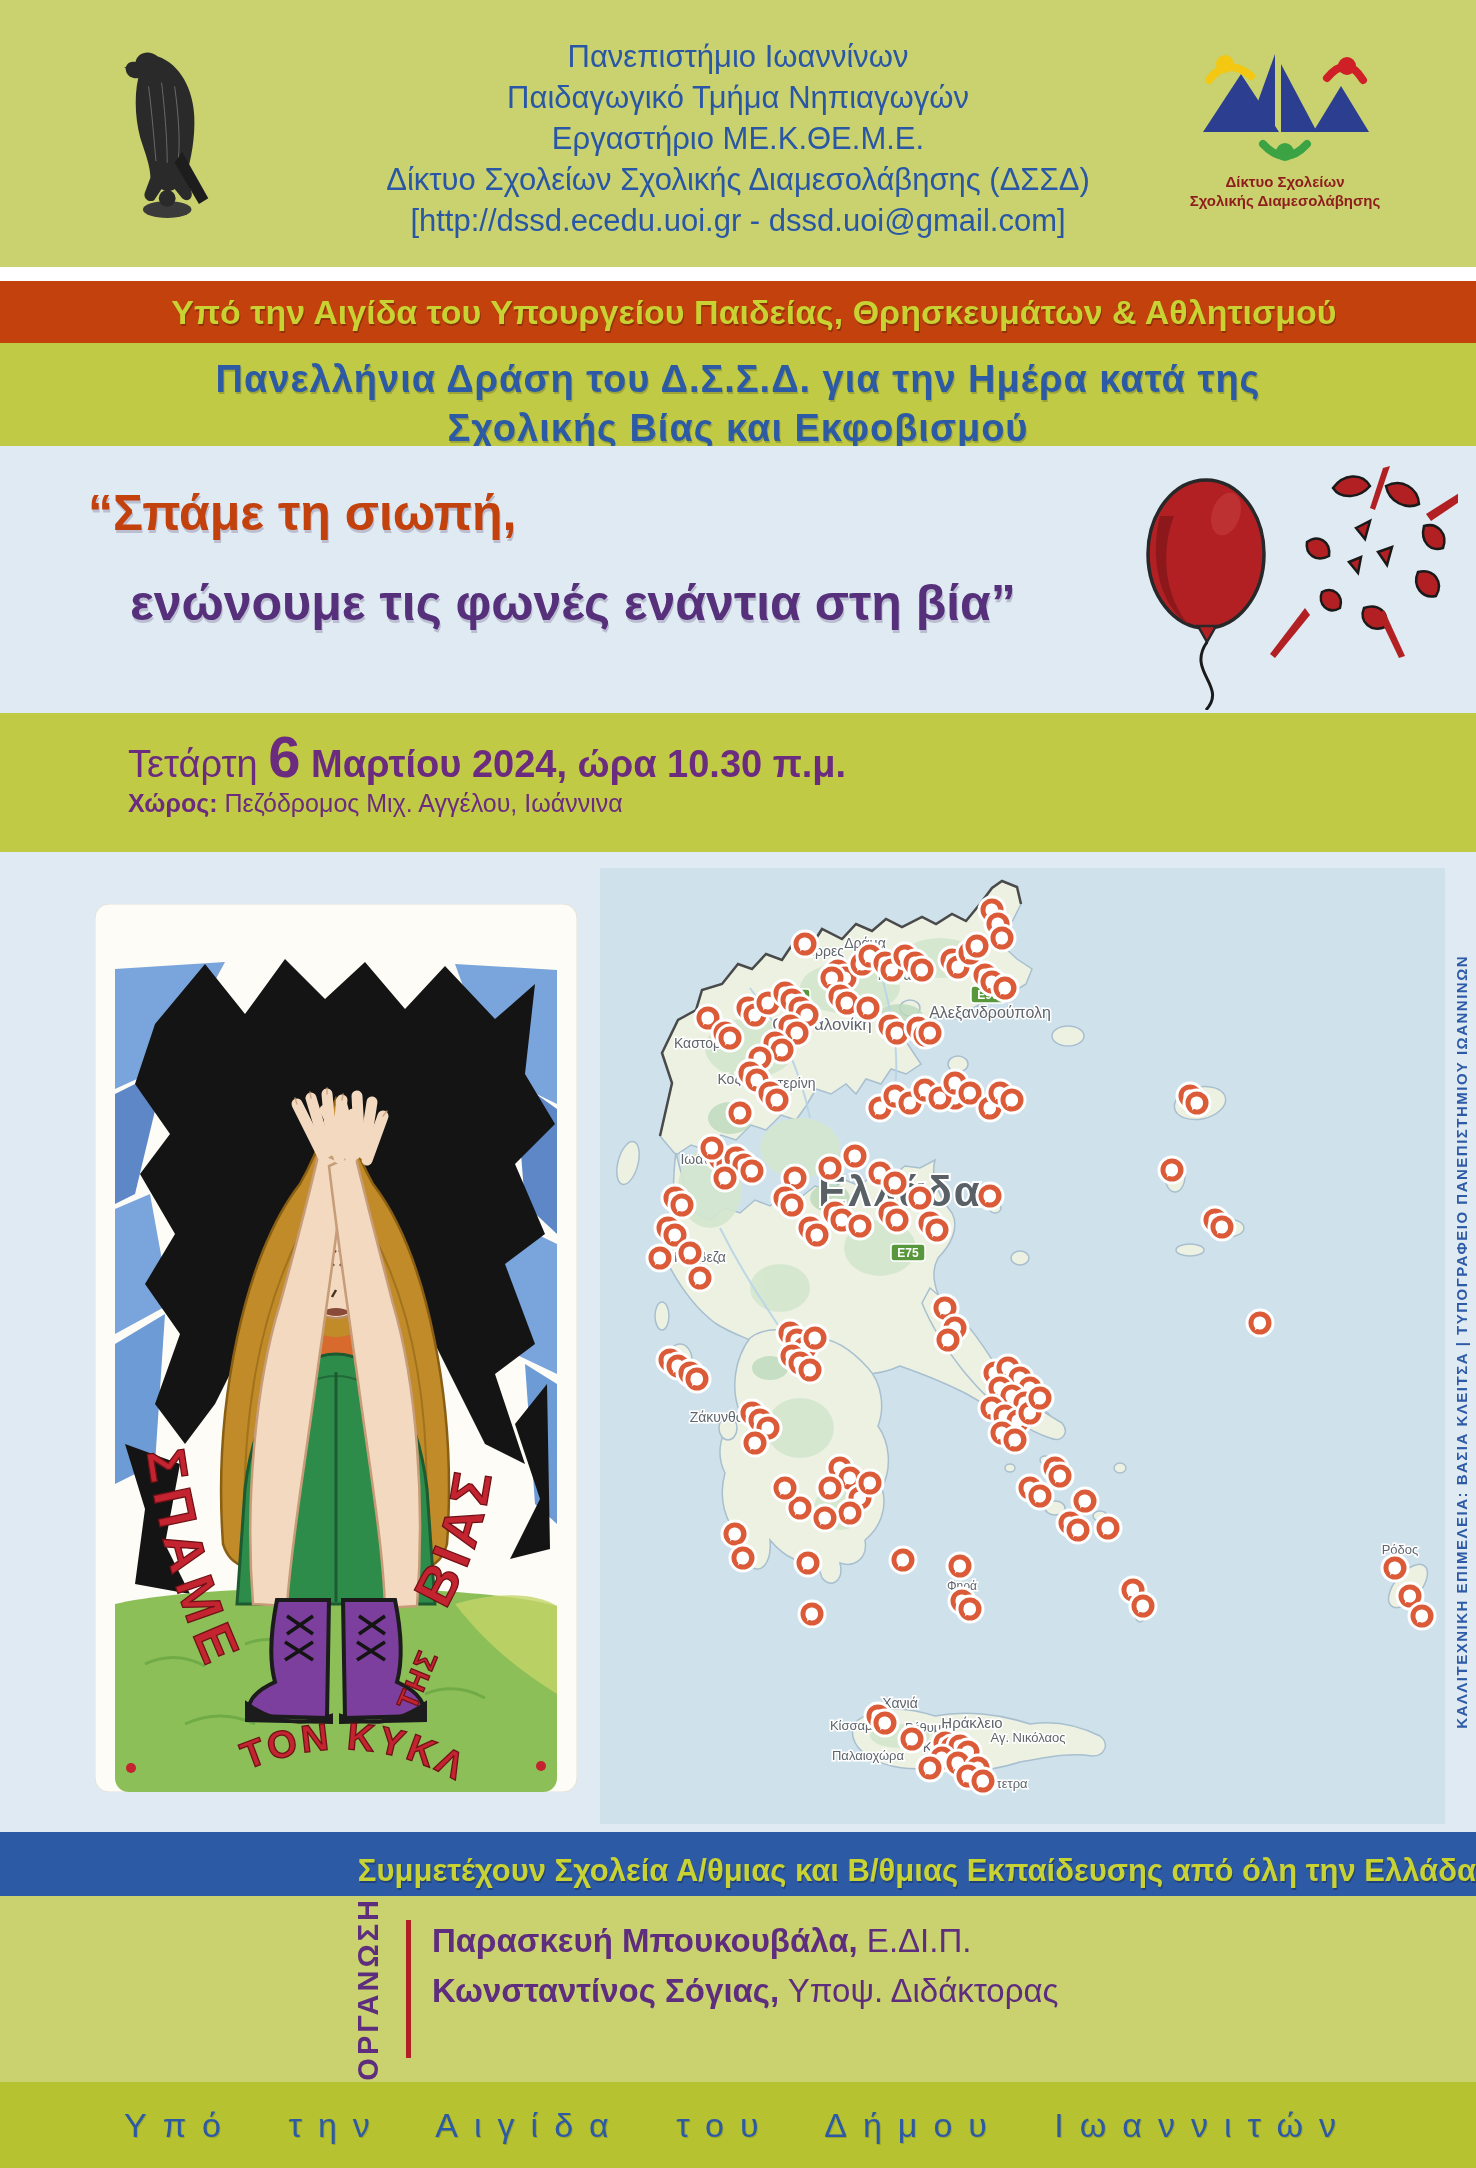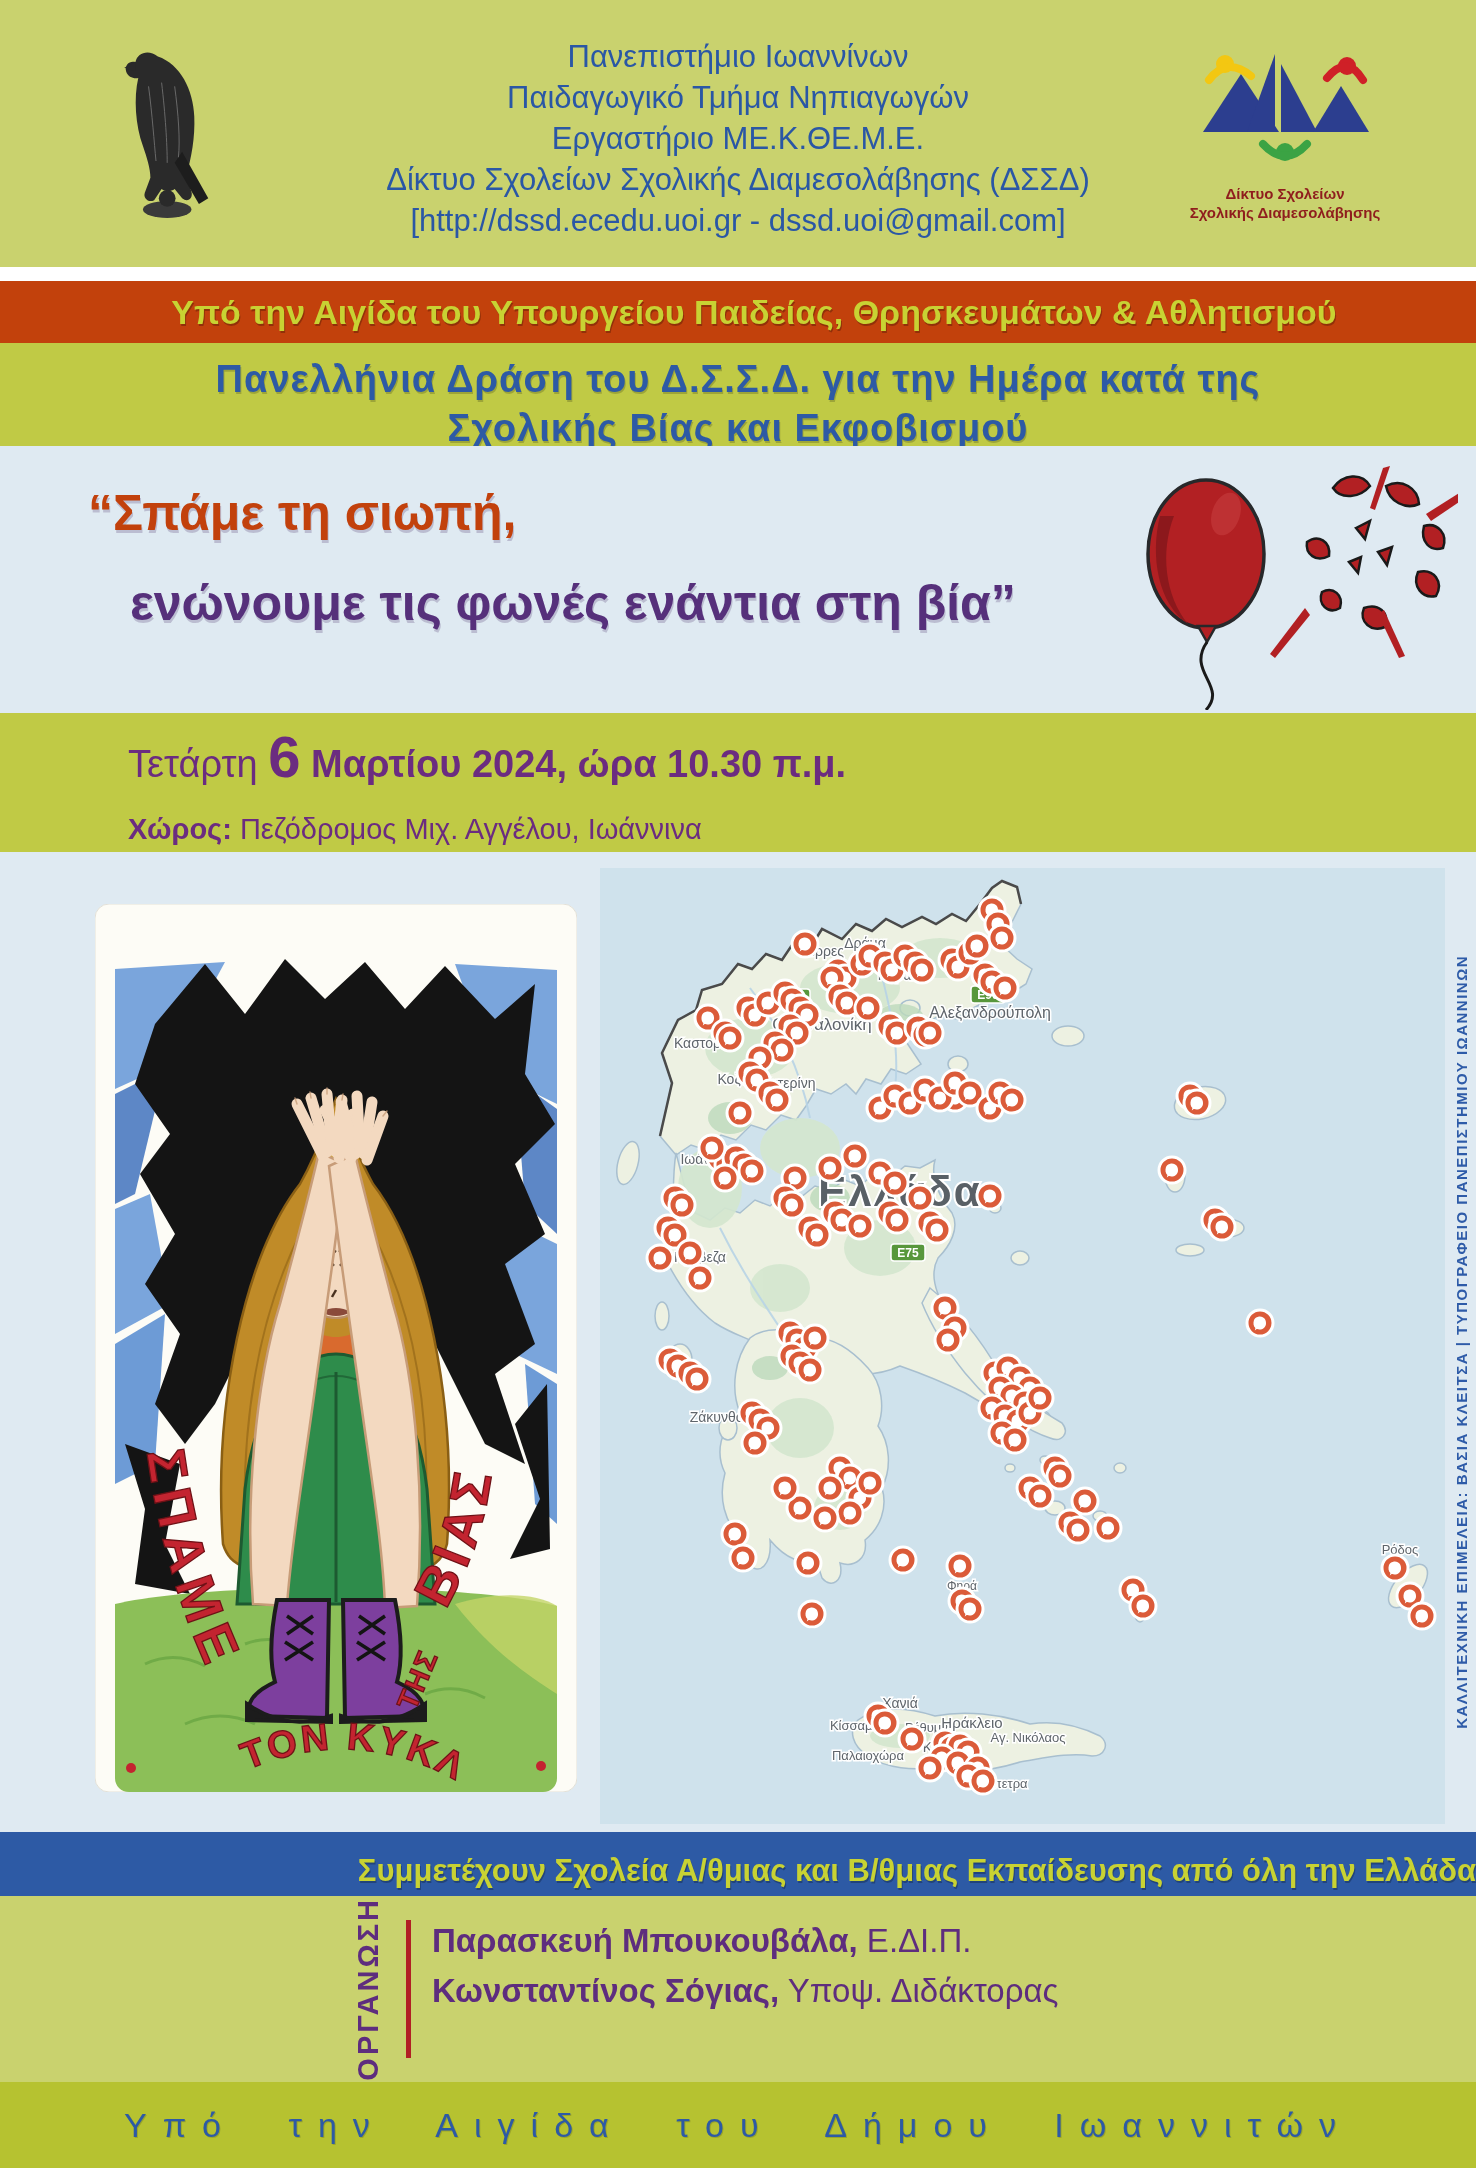--- a/index.html
+++ b/index.html
@@ -3,35 +3,35 @@
 <meta charset="utf-8">
 <style>
   html,body{margin:0;padding:0;}
   body{width:1476px;height:2168px;position:relative;font-family:"Liberation Sans",sans-serif;background:#fff;overflow:hidden;}
   .abs{position:absolute;}
   
   .header{top:0;left:0;width:1476px;height:267px;background:#c9d26e;}
   .hdr-text{top:36px;left:0;width:1476px;text-align:center;color:#2a57a5;font-size:31px;line-height:41px;}
   .bird{left:100px;top:38px;}
   .dssd-logo{left:1170px;top:48px;width:230px;text-align:center;}
-  .dssd-caption{color:#8f1d1d;font-weight:700;font-size:15px;line-height:19px;margin-top:16px;}
+  .dssd-caption{color:#8f1d1d;font-weight:700;font-size:15px;line-height:19px;margin-top:4px;}
   .banner1{top:281px;left:0;width:1476px;height:62px;background:#c2410c;display:flex;align-items:center;justify-content:center;padding-left:16px;}
   .banner1 span{color:#c8d233;font-size:34px;font-weight:700;text-shadow:1px 2px 0 rgba(0,0,0,.25);}
   .band1{top:343px;left:0;width:1476px;height:103px;background:#c0ca45;text-align:center;color:#2d5aa5;font-weight:700;font-size:38px;line-height:49px;padding-top:8px;}
   .band1 div{text-shadow:1px 2px 0 rgba(0,0,0,.18);letter-spacing:1px;}
   .band1-inner{padding-top:4px;}
   .quote-sec{top:446px;left:0;width:1476px;height:267px;background:#dfeaf2;}
   .q1{left:88px;top:38px;font-size:50px;font-weight:700;color:#c2410c;text-shadow:1px 3px 0 rgba(60,30,90,.22);}
   .q2{left:130px;top:128px;font-size:50px;font-weight:700;color:#56307b;text-shadow:1px 3px 0 rgba(60,30,90,.22);}
   .balloons{right:18px;top:12px;}
   .band2{top:713px;left:0;width:1476px;height:139px;background:#c0ca45;color:#6b2c80;}
   .ev1{left:128px;top:10px;font-size:38px;}
   .ev1 b{font-size:58px;font-weight:700;}
   .ev1 .rest{font-weight:700;}
-  .ev2{left:128px;top:76px;font-size:29px;margin-top:24px;}
+  .ev2{left:128px;top:76px;font-size:25px;}
   .ev2 b{font-weight:700;}
   .main{top:852px;left:0;width:1476px;height:980px;background:#dfeaf2;}
   .drawing{left:95px;top:52px;}
   .mapbox{left:600px;top:16px;}
   .credit{right:6px;top:0;height:100%;display:flex;align-items:center;}
   .credit span{writing-mode:vertical-rl;transform:rotate(180deg);color:#2e5ba8;font-weight:700;font-size:15px;letter-spacing:1.5px;white-space:nowrap;}
   .banner2{top:1832px;left:0;width:1476px;height:78px;background:#2d5aa5;display:flex;align-items:center;justify-content:flex-end;}
   .banner2 span{color:#c8d233;font-size:31px;font-weight:700;text-shadow:1px 2px 0 rgba(0,0,0,.25);}
   .org{top:1896px;left:0;width:1476px;height:186px;background:#c9d26e;}
   .org-label{left:352px;top:22px;height:142px;display:flex;align-items:center;}

